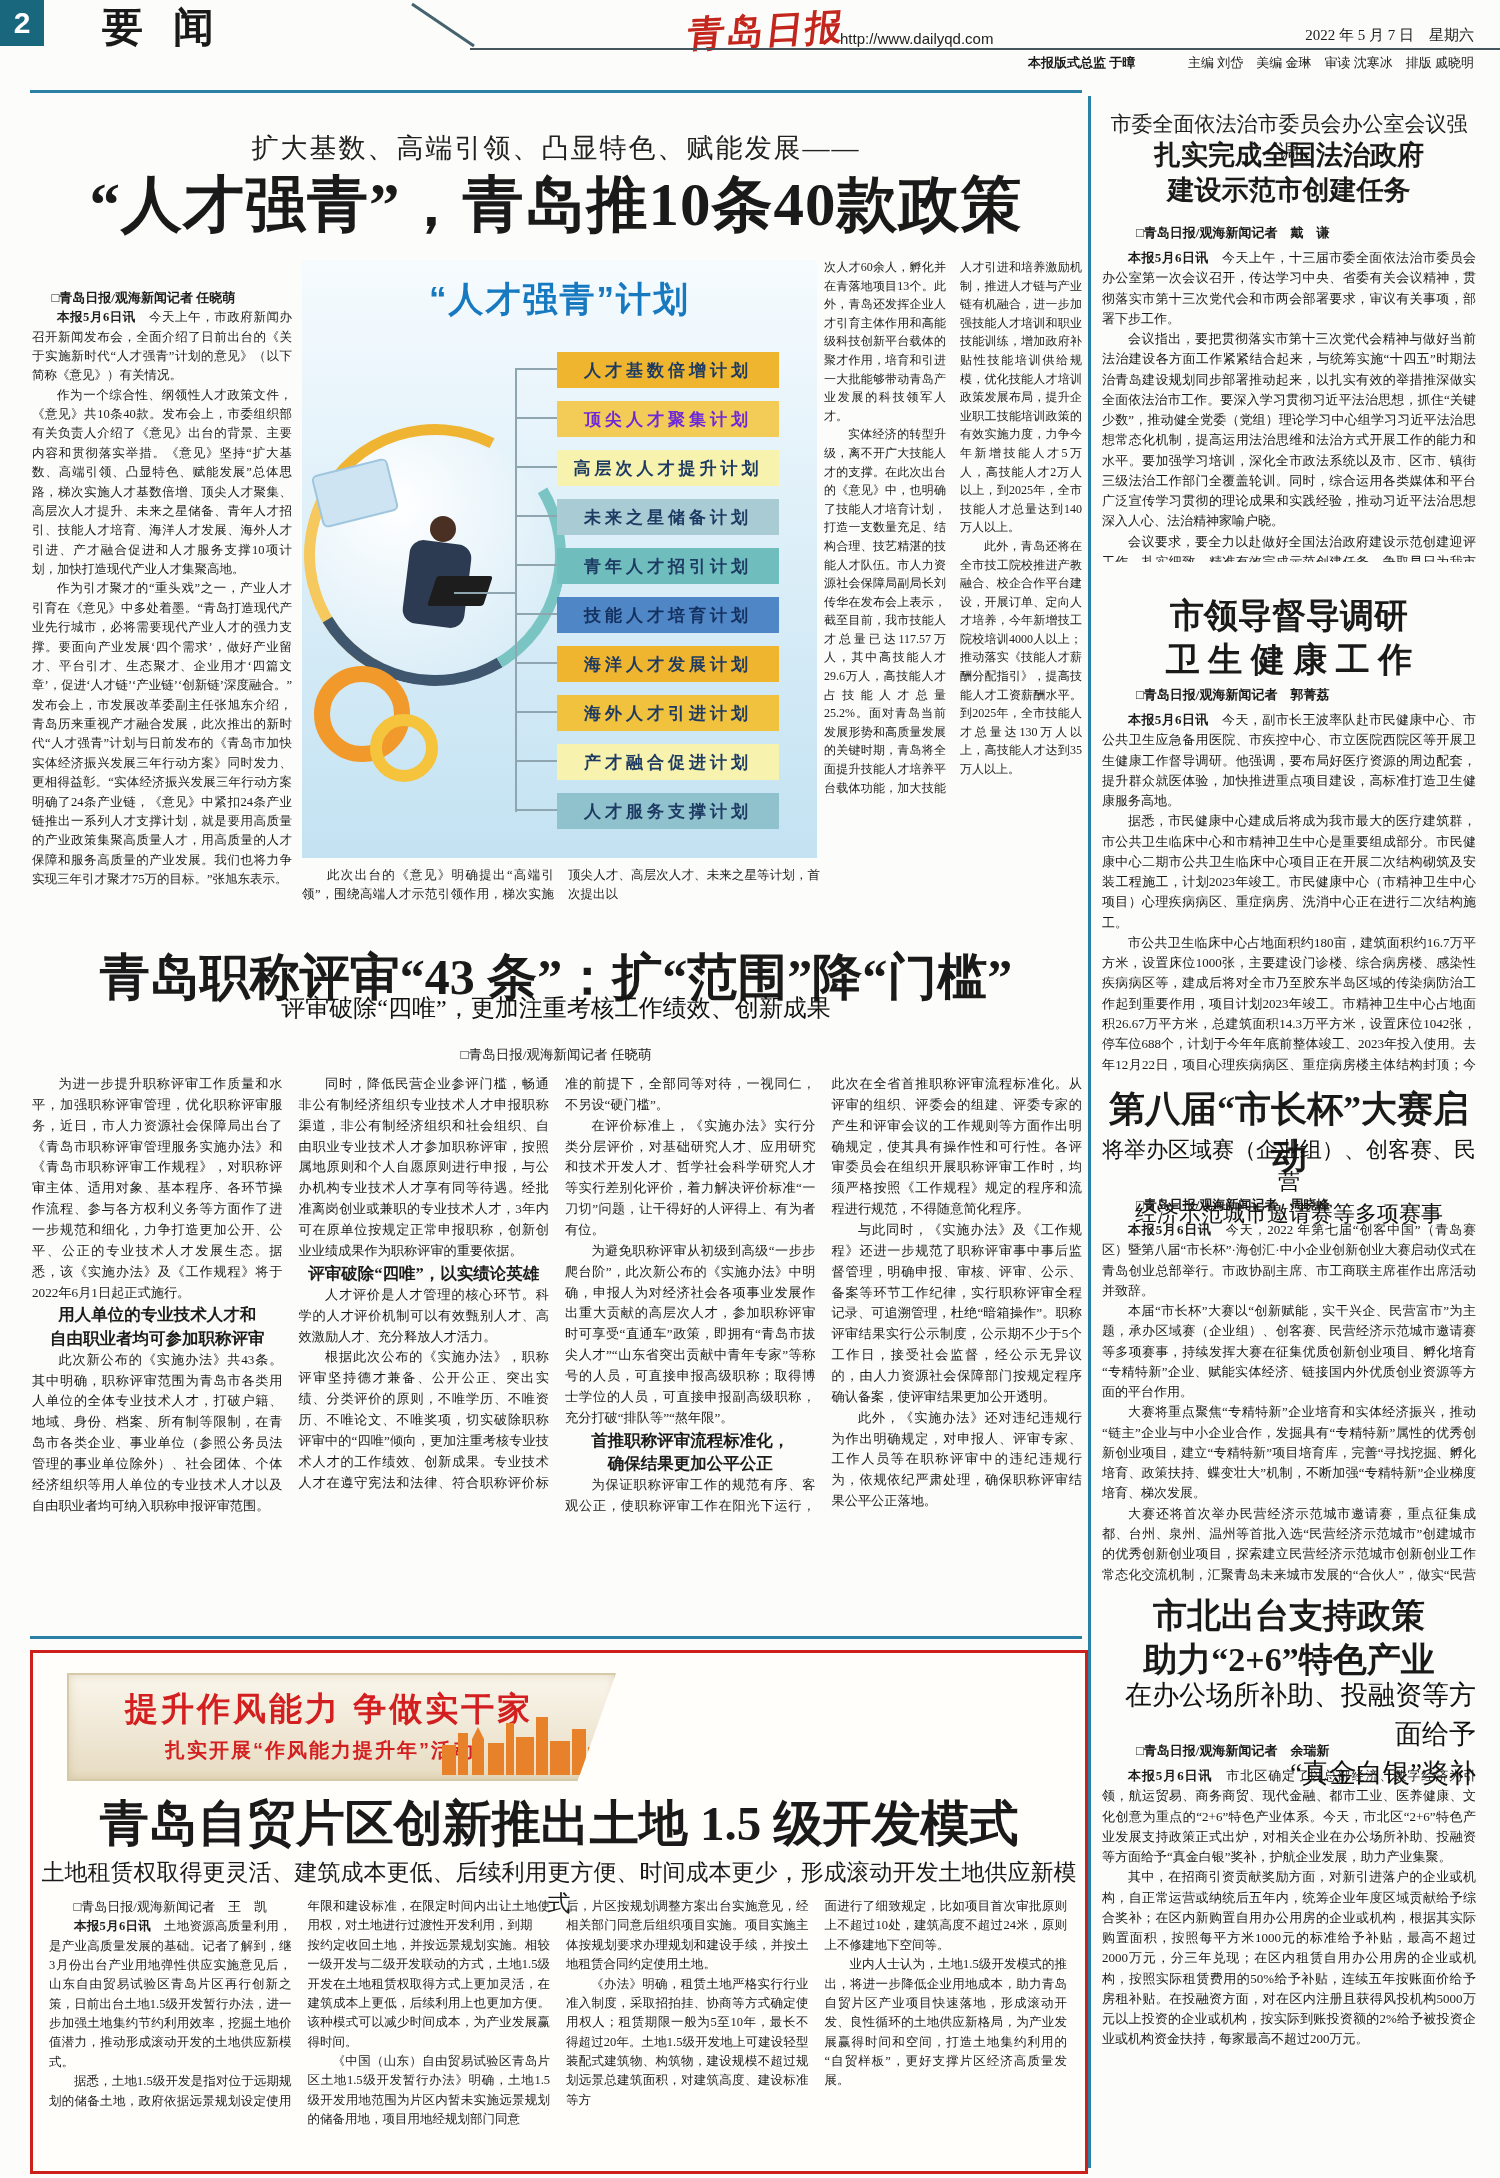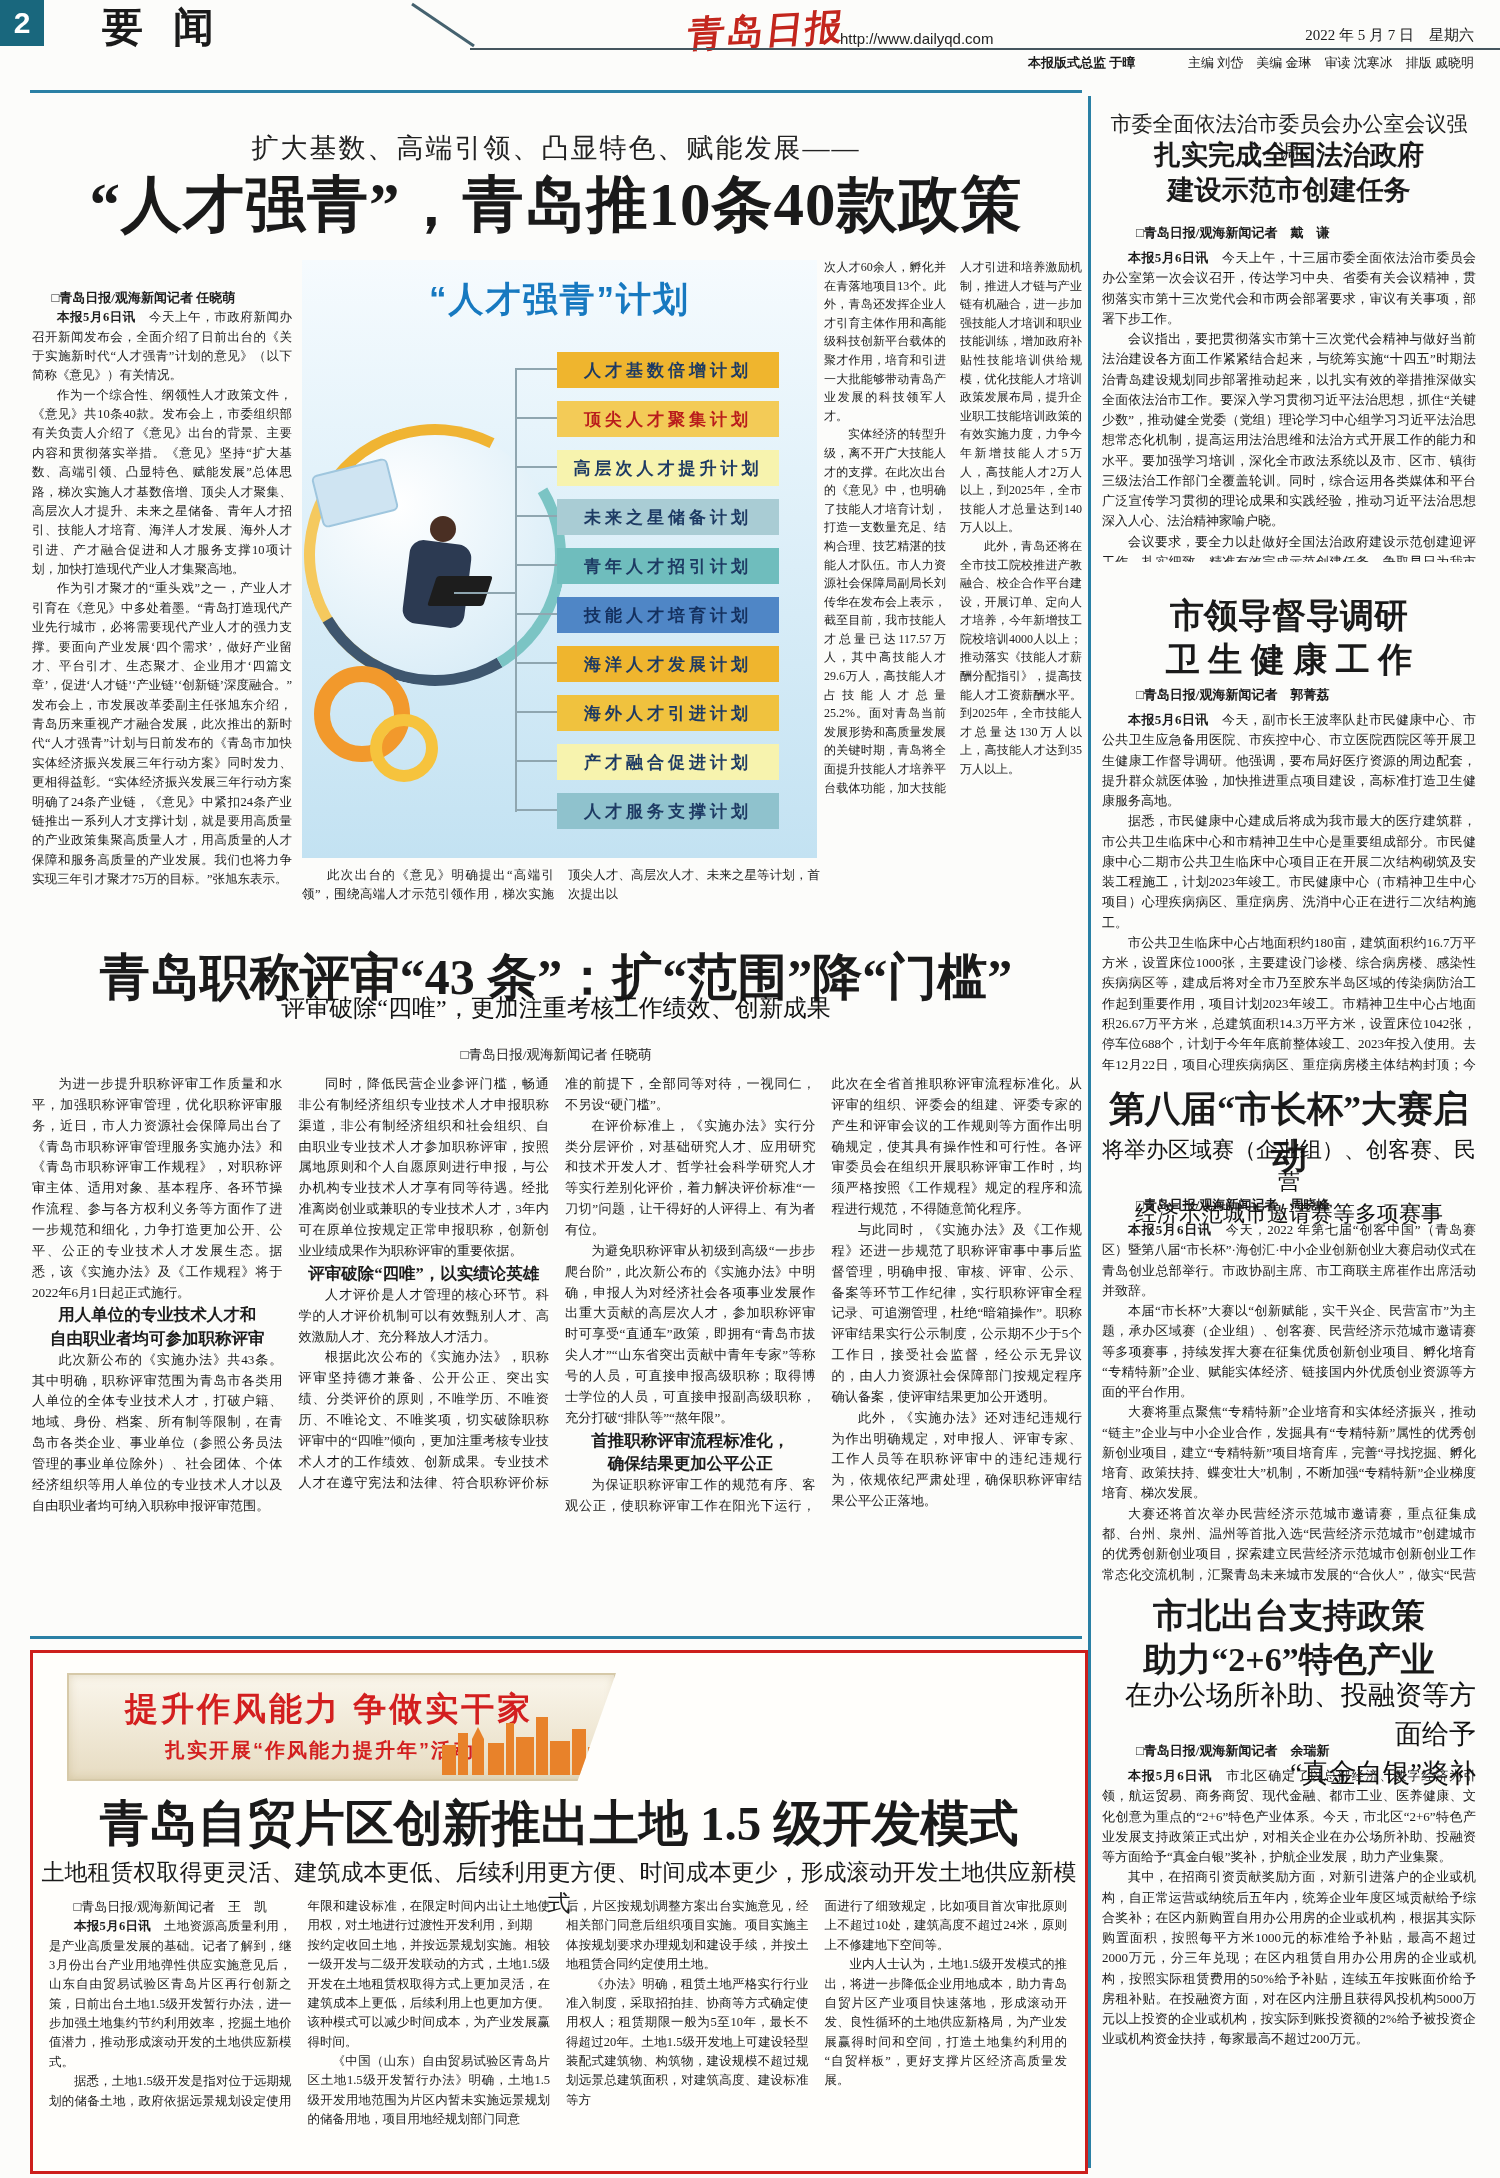--- a/index.html
+++ b/index.html
@@ -148,21 +148,21 @@
         <div class="abs p-body"></div>
         <div class="abs p-laptop"></div>
         <div class="abs gear1"></div>
         <div class="abs gear2"></div>
       </div>
       <div class="abs ig-trunk"></div>
       <div class="abs ig-stubs"></div>
       <div class="abs ig-link"></div>
       <div class="abs ig-bars">
         <div class="ig-bar" style="background-color: rgb(239, 181, 46); color: rgb(29, 58, 99);">人才基数倍增计划</div>
-        <div class="ig-bar" style="background-color: rgb(243, 203, 87); color: #b91c1c;">顶尖人才聚集计划</div>
+        <div class="ig-bar" style="background-color: rgb(243, 203, 87); color: #6d28d9;">顶尖人才聚集计划</div>
         <div class="ig-bar" style="background-color: rgb(247, 243, 174); color: rgb(29, 58, 99);">高层次人才提升计划</div>
         <div class="ig-bar" style="background-color: rgb(169, 204, 212); color: rgb(29, 58, 99);">未来之星储备计划</div>
         <div class="ig-bar" style="background-color: rgb(111, 189, 189); color: rgb(29, 58, 99);">青年人才招引计划</div>
         <div class="ig-bar" style="background-color: rgb(79, 134, 198); color: rgb(20, 48, 94);">技能人才培育计划</div>
         <div class="ig-bar" style="background-color: rgb(239, 181, 46); color: rgb(29, 58, 99);">海洋人才发展计划</div>
         <div class="ig-bar" style="background-color: rgb(240, 194, 62); color: rgb(29, 58, 99);">海外人才引进计划</div>
         <div class="ig-bar" style="background-color: rgb(247, 243, 174); color: rgb(29, 58, 99);">产才融合促进计划</div>
         <div class="ig-bar" style="background-color: rgb(143, 194, 205); color: rgb(29, 58, 99);">人才服务支撑计划</div>
       </div>
     </div>

